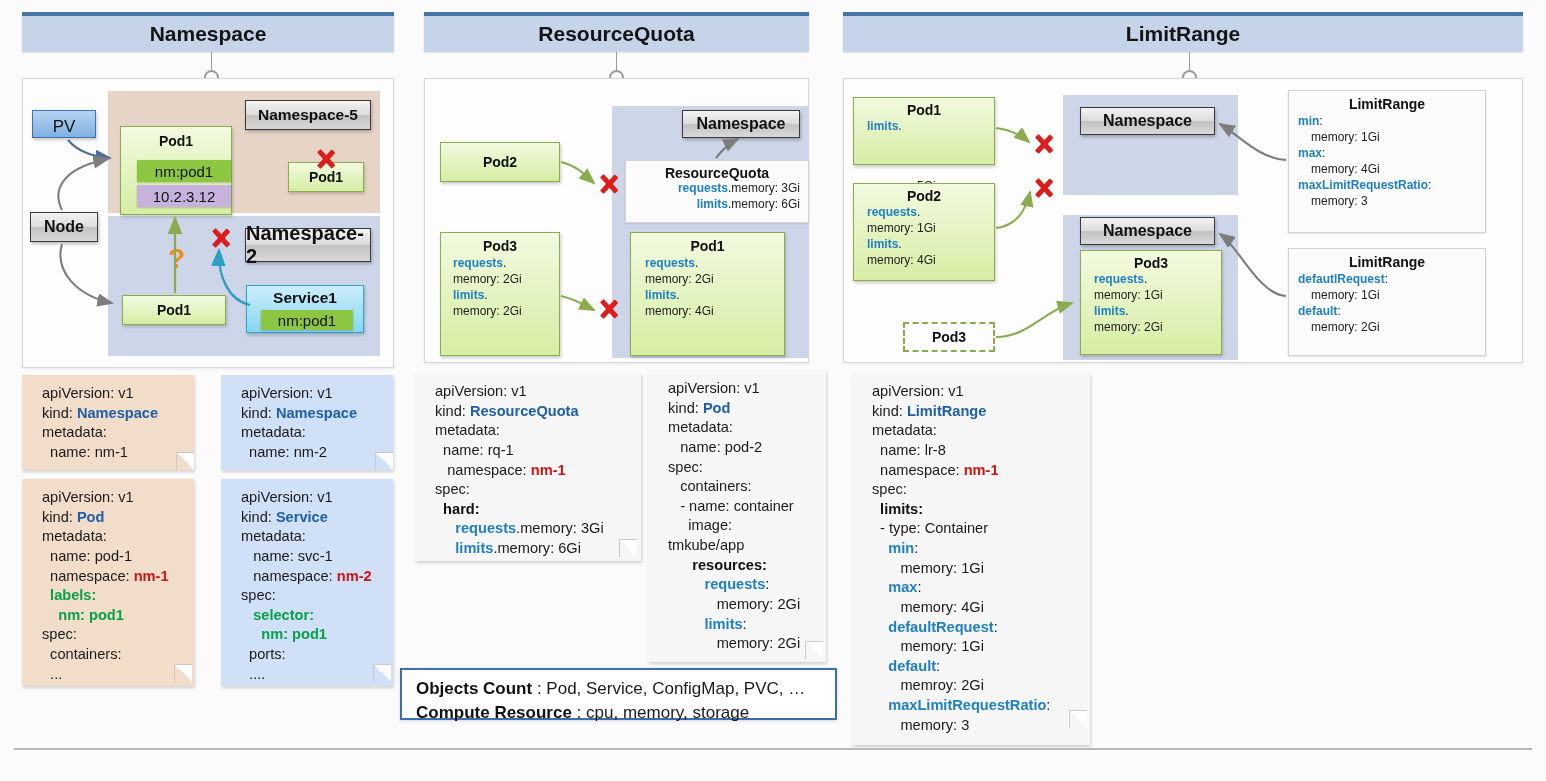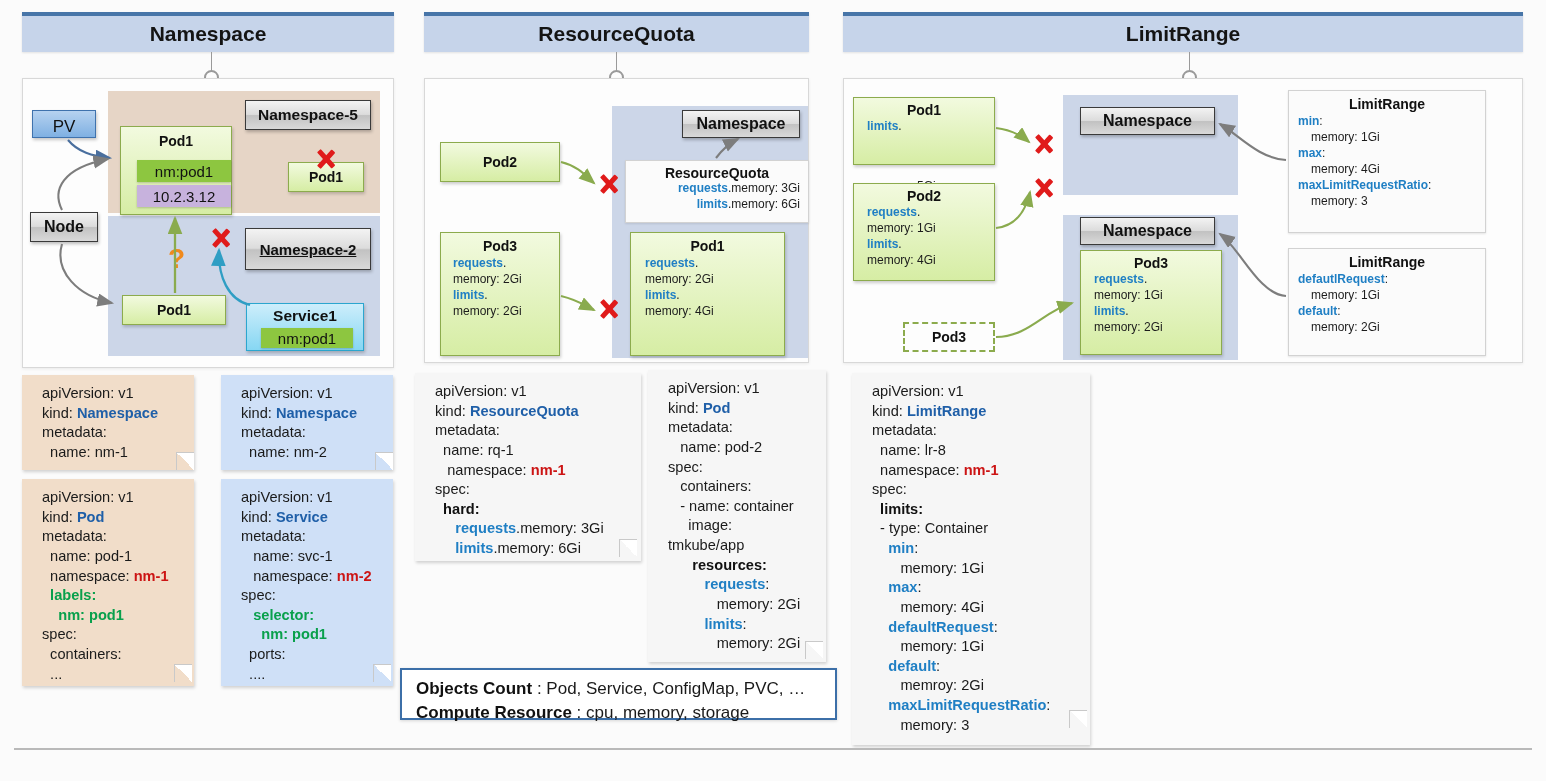--- a/index.html
+++ b/index.html
@@ -145,21 +145,21 @@
   </div>
 
   <div class="abs gray-box" style="left:30px;top:212px;width:68px;height:30px;">
     <span>Node</span>
   </div>
 
   <div class="abs gray-box" style="left:245px;top:100px;width:126px;height:30px;font-size:15.5px;">
     <span>Namespace-5</span>
   </div>
 
-  <div class="abs gray-box" style="left:245px;top:228px;width:126px;height:42px;font-size:15px;text-decoration:underline;">
+  <div class="abs gray-box" style="left:245px;top:228px;width:126px;height:34px;font-size:20px;">
     <span>Namespace-2</span>
   </div>
 
   <div class="abs green-box" style="left:120px;top:126px;width:112px;height:89px;">
     <div class="box-title" style="margin-top:6px;">Pod1</div>
     <div class="abs tag-green" style="left:16px;top:33px;width:94px;height:22px;">
       <span>nm:pod1</span>
     </div>
     <div class="abs tag-purple" style="left:16px;top:58px;width:94px;height:22px;">
       <span>10.2.3.12</span>
@@ -168,21 +168,21 @@
 
   <div class="abs green-box" style="left:288px;top:162px;width:76px;height:30px;display:flex;align-items:center;justify-content:center;">
     <span class="box-title">Pod1</span>
   </div>
   <div class="xmark" style="left:313px;top:146px;"></div>
 
   <div class="abs green-box" style="left:122px;top:295px;width:104px;height:30px;display:flex;align-items:center;justify-content:center;">
     <span class="box-title">Pod1</span>
   </div>
 
-  <div class="abs cyan-box" style="left:246px;top:285px;width:118px;height:48px;margin-top:18px;">
+  <div class="abs cyan-box" style="left:246px;top:285px;width:118px;height:48px;">
     <div class="box-title" style="margin-top:3px;font-size:15.5px;">Service1</div>
     <div class="abs tag-green" style="left:14px;top:24px;width:92px;height:20px;">
       <span>nm:pod1</span>
     </div>
   </div>
   <div class="xmark" style="left:208px;top:225px;"></div>
 
   <div class="abs" style="left:168px;top:243px;font-size:28px;font-weight:bold;color:#f08a1d;">
     <span>?</span>
   </div>

